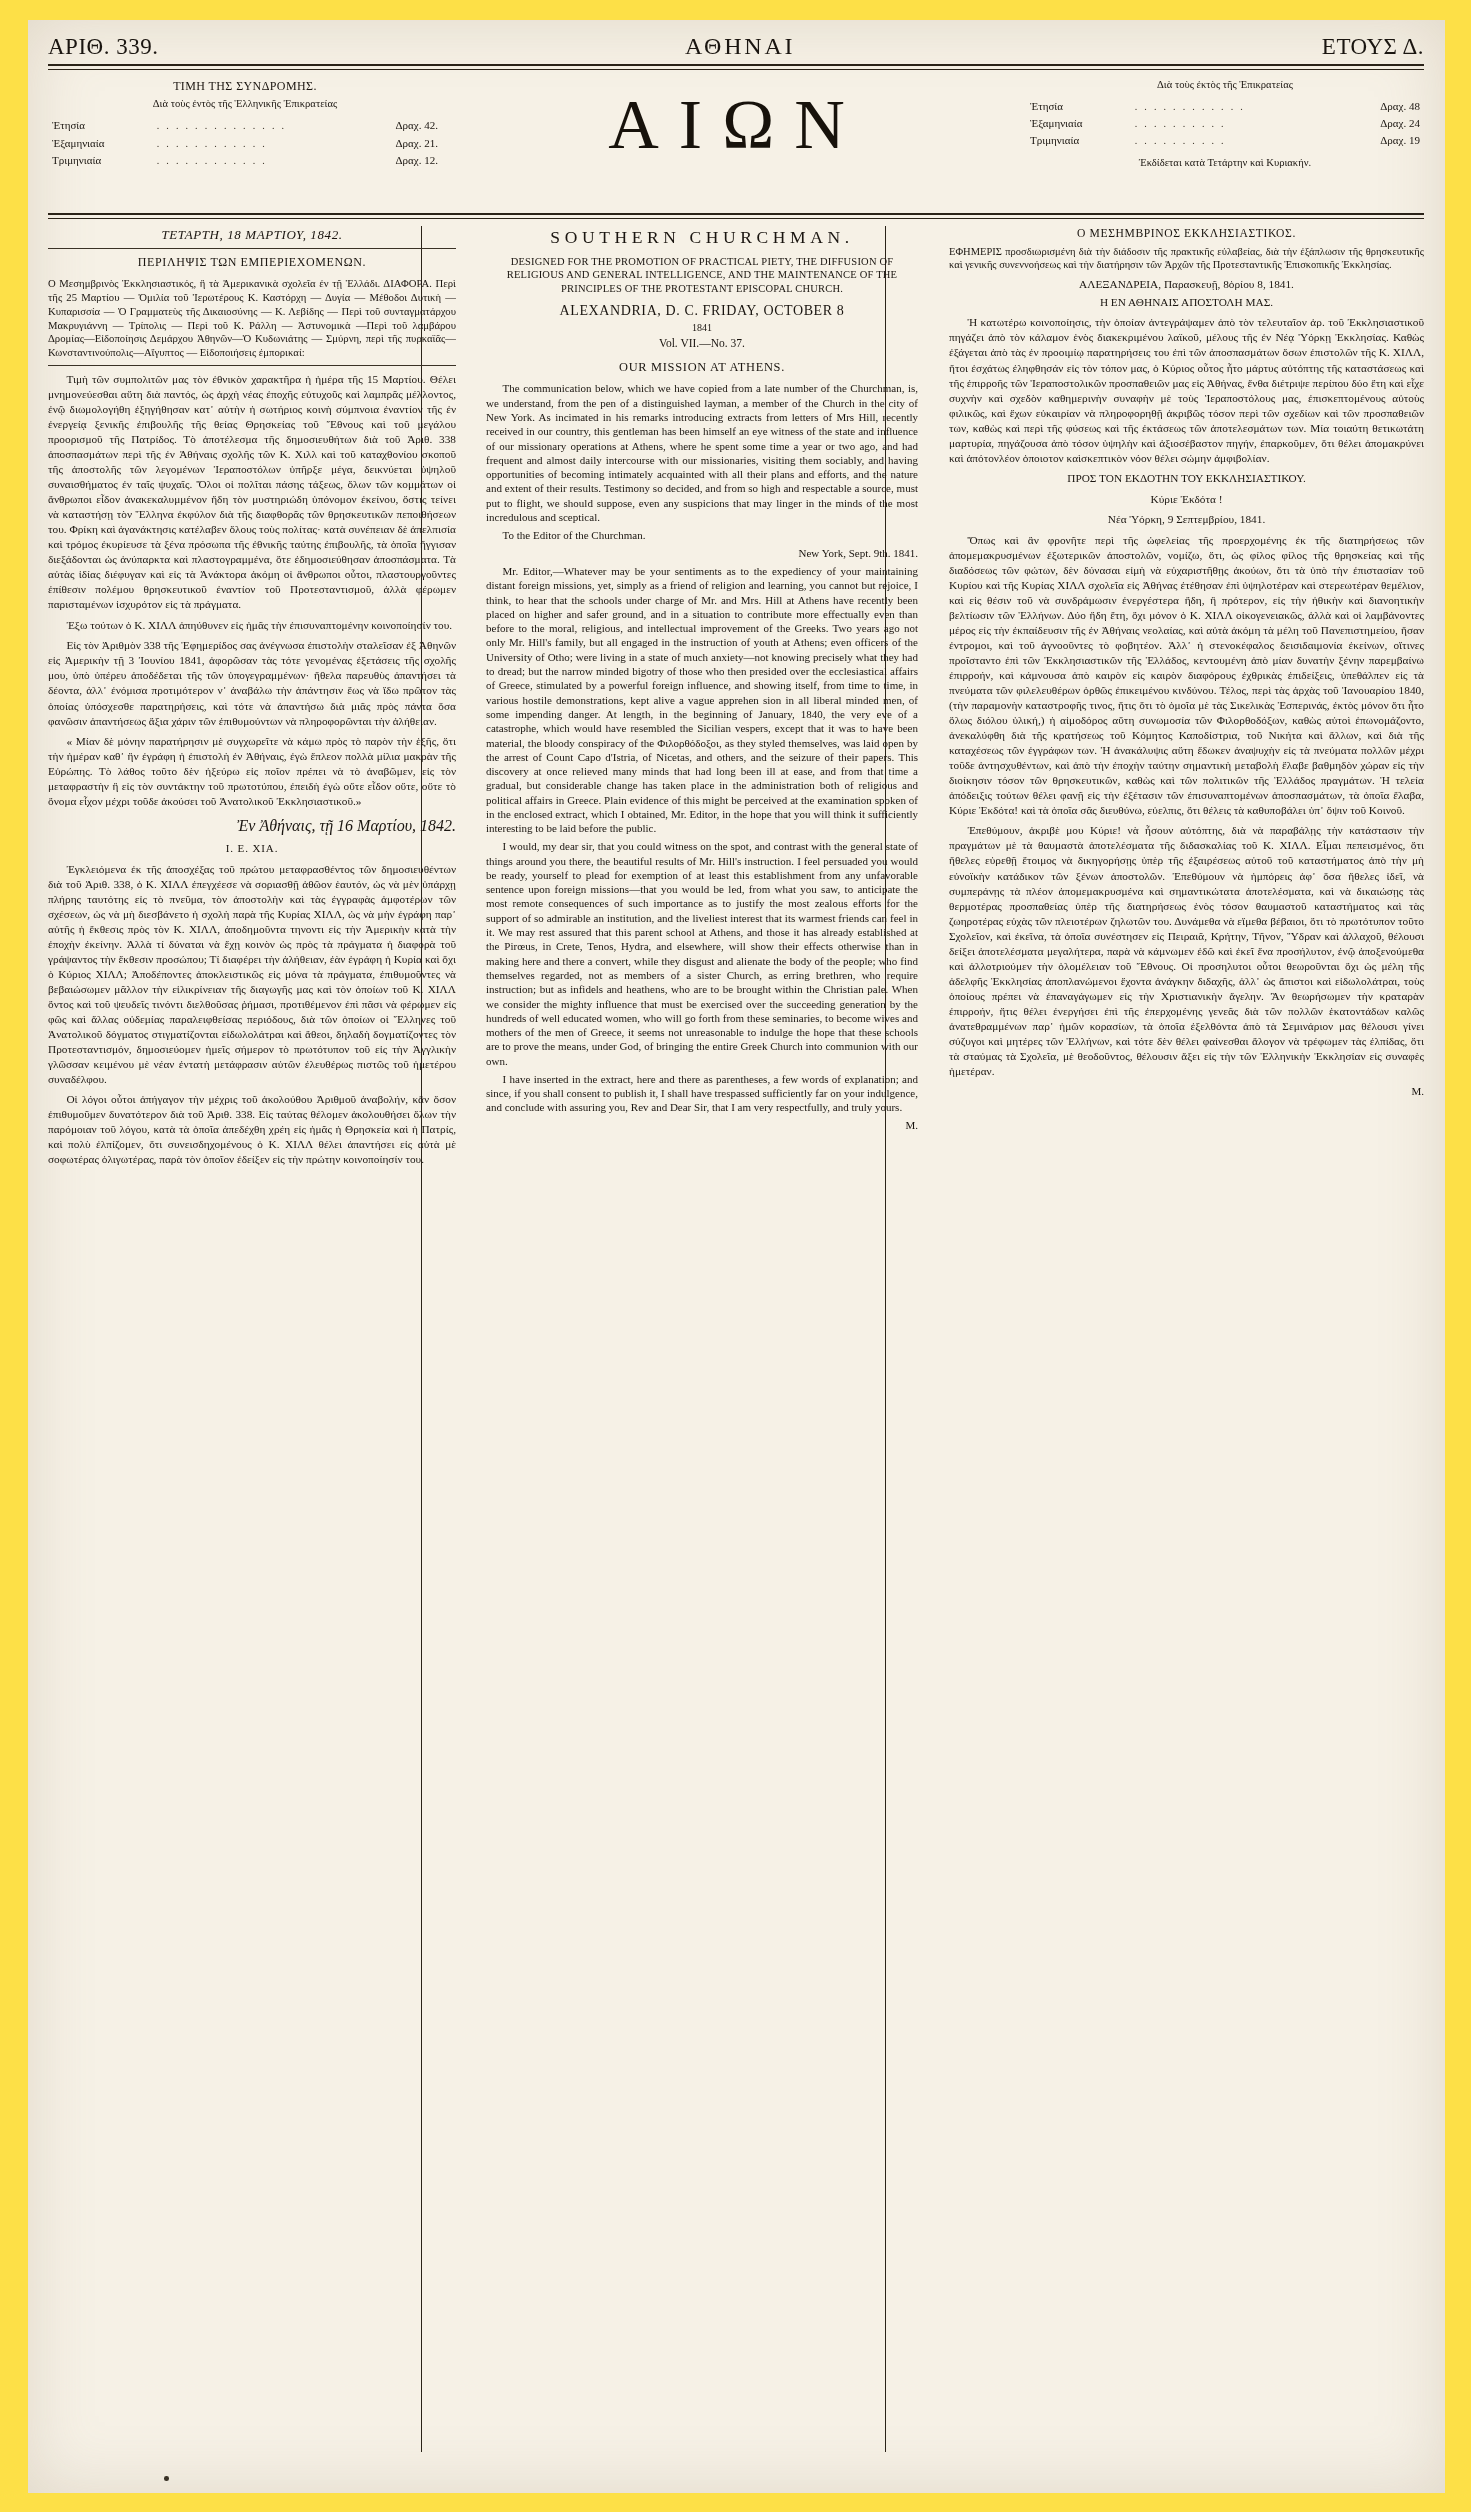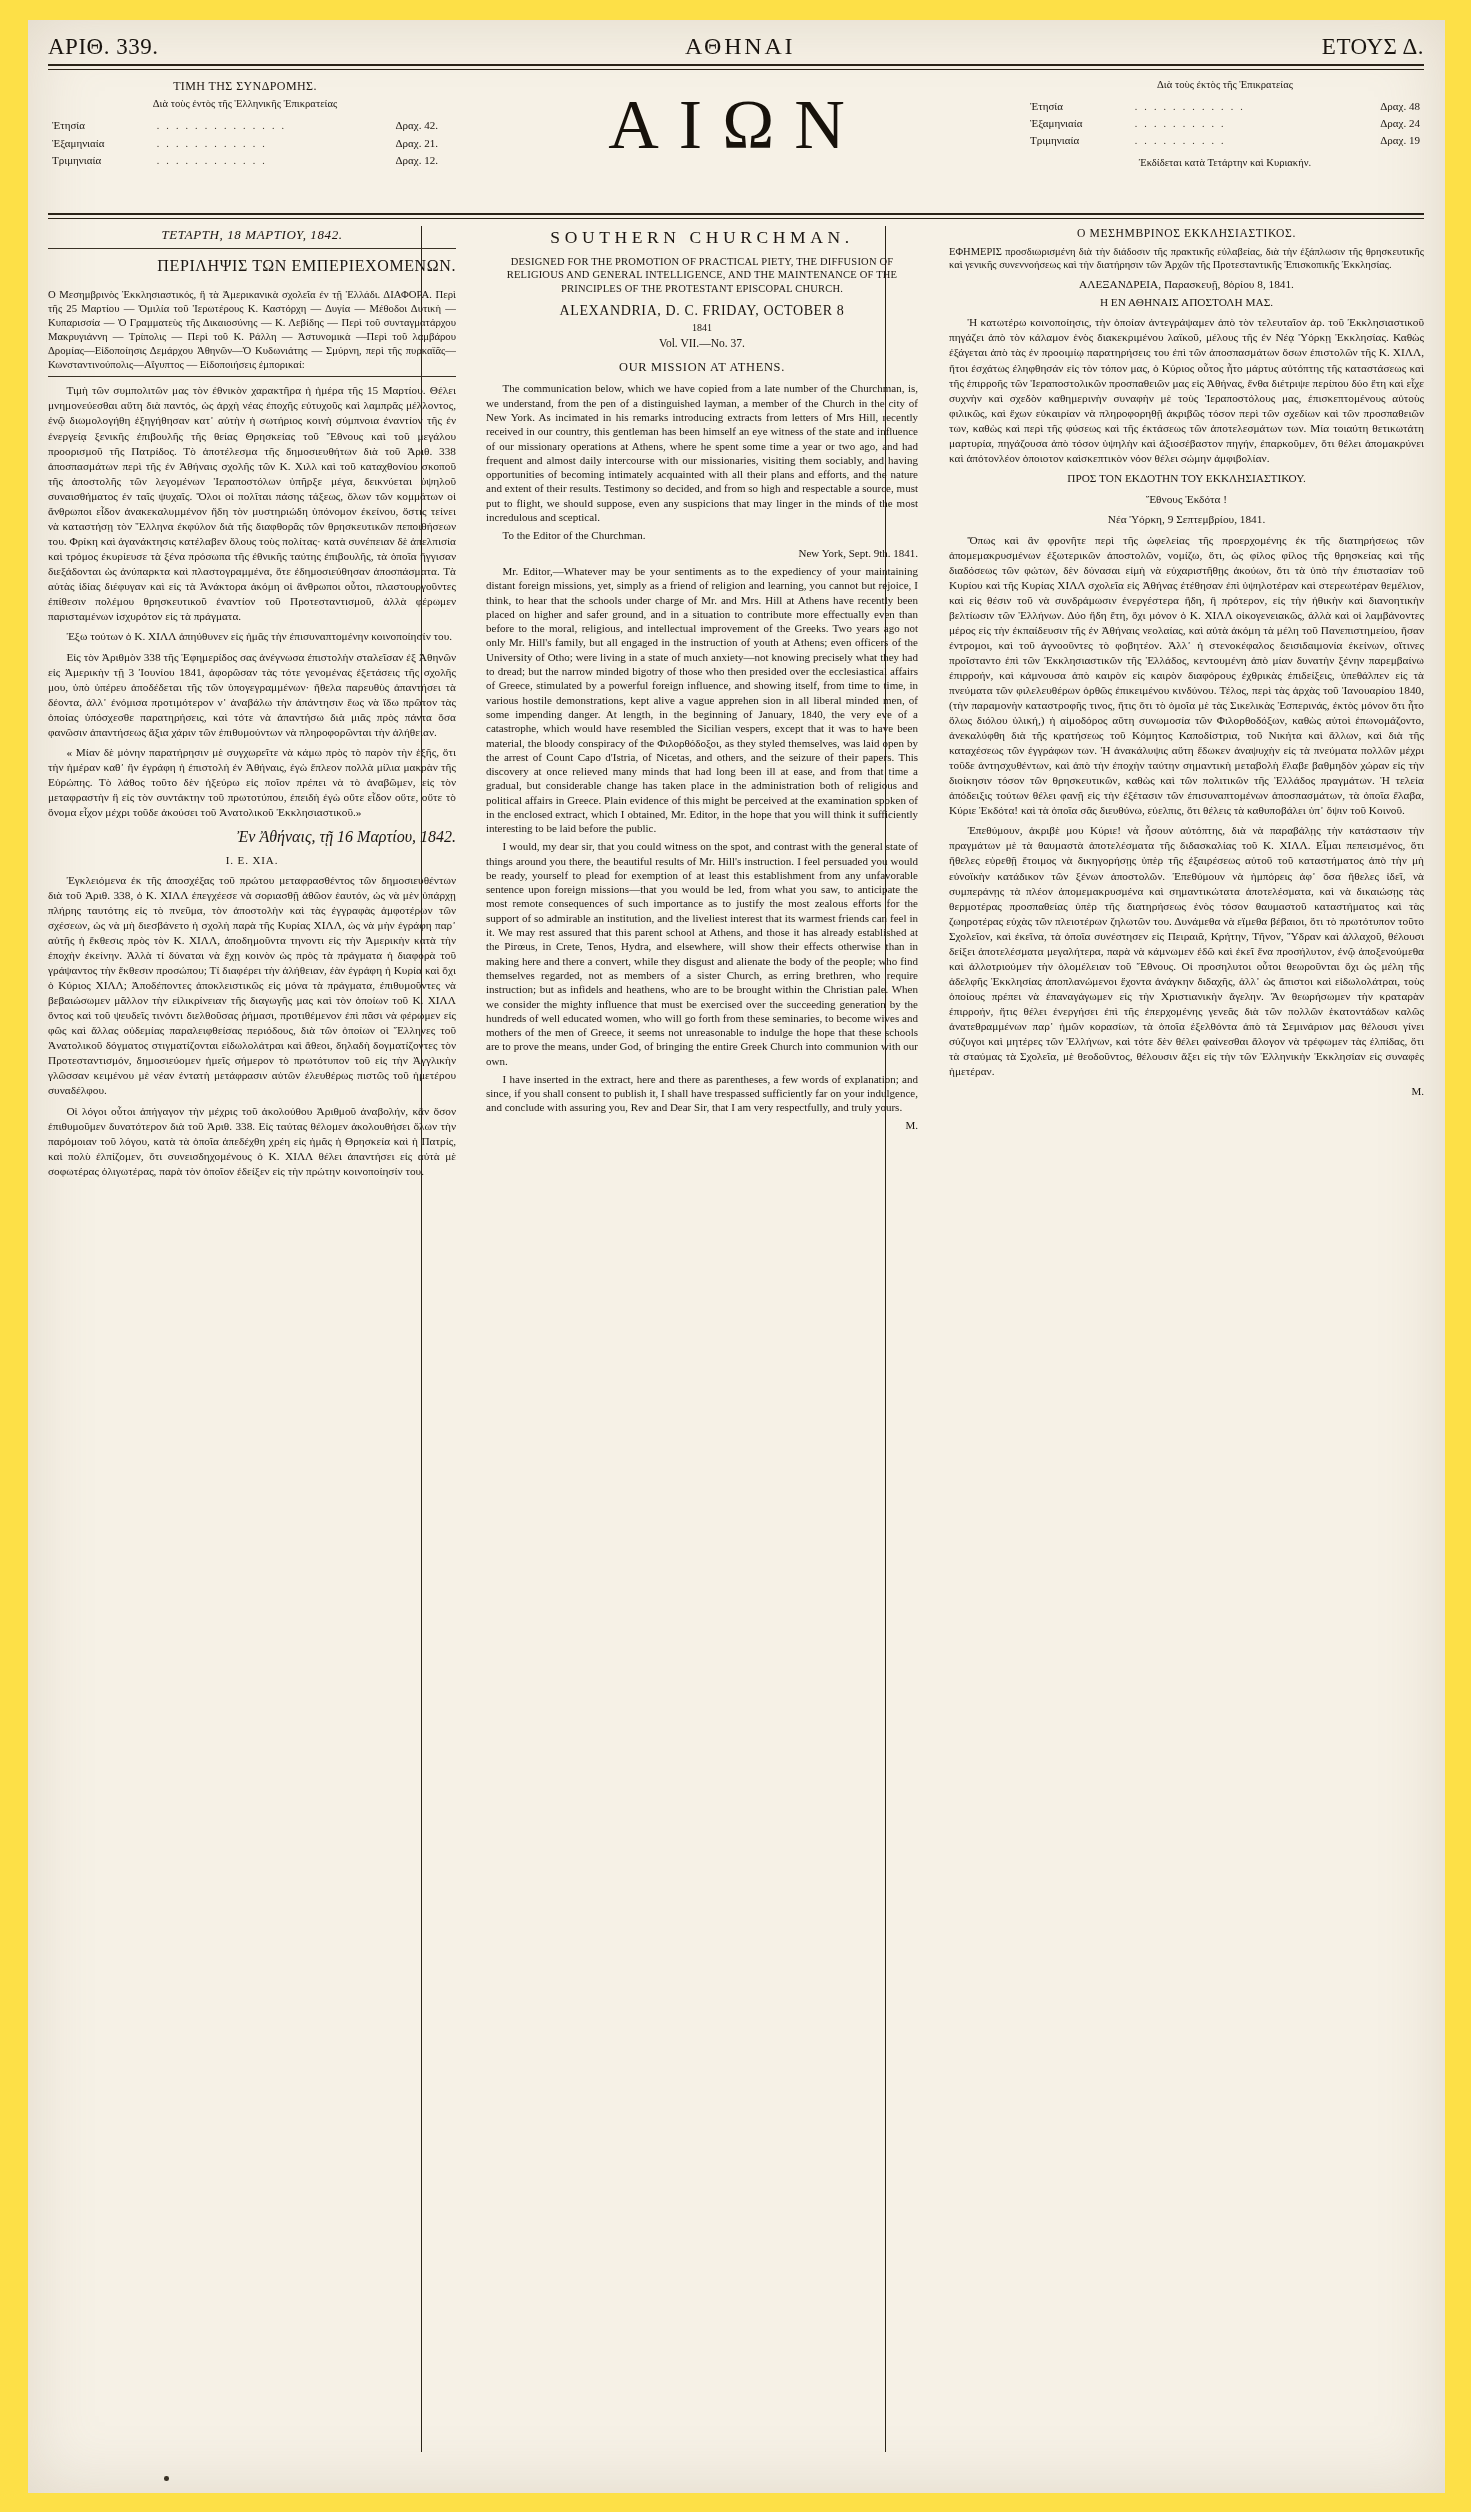--- a/index.html
+++ b/index.html
@@ -142,25 +142,25 @@
     letter-spacing: 0.6px;
     margin-bottom: 3.7px;
     font-style: italic;
   }
   .thin-rule {
     height: 0.9px;
     background: #3a3226;
     margin: 4.6px 0 6.4px 0;
   }
   .col-head {
-    text-align: right;
-    font-variant: small-caps;
-    font-size: 16px;
+    text-align: center;
+    font-variant: small-caps;
+    font-size: 12px;
     letter-spacing: 0.6px;
-    margin-bottom: 12px;
+    margin-bottom: 6px;
   }
   .summary {
     font-size: 10.7px;
     line-height: 1.3;
     text-align: justify;
   }
   p { margin: 0 0 5.5px 0; text-indent: 18.4px; }
   .greek { font-size: 11.3px; line-height: 1.33; }
   .sig-right { text-align: right; font-style: italic; font-size: 16px; text-indent: 0; }
   .sig-center { text-align: center; font-size: 11px; text-indent: 0; letter-spacing: 0.9px; }
@@ -326,21 +326,21 @@
     </div>
 
     <div class="col col-3">
       <div class="c3-head">Ο ΜΕΣΗΜΒΡΙΝΟΣ ΕΚΚΛΗΣΙΑΣΤΙΚΟΣ.</div>
       <div class="c3-ital" style="margin:3.7px 0 5.5px 0;">ΕΦΗΜΕΡΙΣ προσδιωρισμένη διὰ τὴν διάδοσιν τῆς πρακτικῆς εὐλαβείας, διὰ τὴν ἐξάπλωσιν τῆς θρησκευτικῆς καὶ γενικῆς συνεννοήσεως καὶ τὴν διατήρησιν τῶν Ἀρχῶν τῆς Προτεσταντικῆς Ἐπισκοπικῆς Ἐκκλησίας.</div>
       <div class="centered greek" style="margin-bottom:2.8px;">ΑΛΕΞΑΝΔΡΕΙΑ, Παρασκευῇ, 8ὁρίου 8, 1841.</div>
       <div class="centered greek small-caps" style="margin-bottom:5.5px;">Η ΕΝ ΑΘΗΝΑΙΣ ΑΠΟΣΤΟΛΗ ΜΑΣ.</div>
       <div class="greek">
         <p>Ἡ κατωτέρω κοινοποίησις, τὴν ὁποίαν ἀντεγράψαμεν ἀπὸ τὸν τελευταῖον ἀρ. τοῦ Ἐκκλησιαστικοῦ πηγάζει ἀπὸ τὸν κάλαμον ἑνὸς διακεκριμένου λαϊκοῦ, μέλους τῆς ἐν Νέᾳ Ὑόρκῃ Ἐκκλησίας. Καθὼς ἐξάγεται ἀπὸ τὰς ἐν προοιμίῳ παρατηρήσεις του ἐπὶ τῶν ἀποσπασμάτων ὅσων ἐπιστολῶν τῆς Κ. ΧΙΛΛ, ἤτοι ἐσχάτως ἐληφθησάν εἰς τὸν τόπον μας, ὁ Κύριος οὗτος ἦτο μάρτυς αὐτόπτης τῆς καταστάσεως καὶ τῆς ἐπιρροῆς τῶν Ἱεραποστολικῶν προσπαθειῶν μας εἰς Ἀθήνας, ἔνθα διέτριψε περίπου δύο ἔτη καὶ εἶχε συχνὴν καὶ σχεδὸν καθημερινὴν συναφὴν μὲ τοὺς Ἱεραποστόλους μας, ἐπισκεπτομένους αὐτοὺς φιλικῶς, καὶ ἔχων εὐκαιρίαν νὰ πληροφορηθῇ ἀκριβῶς τόσον περὶ τῶν σχεδίων καὶ τῶν προσπαθειῶν των, καθὼς καὶ περὶ τῆς φύσεως καὶ τῆς ἐκτάσεως τῶν ἀποτελεσμάτων των. Μία τοιαύτη θετικωτάτη μαρτυρία, πηγάζουσα ἀπὸ τόσον ὑψηλὴν καὶ ἀξιοσέβαστον πηγήν, ἐπαρκοῦμεν, ὅτι θέλει ἀπομακρύνει καὶ ἀπότονλέον ὁποιοτον καὶσκεπτικὸν νόον θέλει σώμην ἀμφιβολίαν.</p>
         <p class="centered small-caps">ΠΡΟΣ ΤΟΝ ΕΚΔΟΤΗΝ ΤΟΥ ΕΚΚΛΗΣΙΑΣΤΙΚΟΥ.</p>
-        <p class="centered">Ἔθνους Ἐκδότα !</p>
+        <p class="centered">Κύριε Ἐκδότα !</p>
         <p class="centered">Νέα Ὑόρκη, 9 Σεπτεμβρίου, 1841.</p>
         <p>Ὅπως καὶ ἂν φρονῆτε περὶ τῆς ὠφελείας τῆς προερχομένης ἐκ τῆς διατηρήσεως τῶν ἀπομεμακρυσμένων ἐξωτερικῶν ἀποστολῶν, νομίζω, ὅτι, ὡς φίλος φίλος τῆς θρησκείας καὶ τῆς διαδόσεως τῶν φώτων, δὲν δύνασαι εἰμὴ νὰ εὐχαριστῆθῃς ἀκούων, ὅτι τὰ ὑπὸ τὴν ἐπιστασίαν τοῦ Κυρίου καὶ τῆς Κυρίας ΧΙΛΛ σχολεῖα εἰς Ἀθήνας ἐτέθησαν ἐπὶ ὑψηλοτέραν καὶ στερεωτέραν θεμέλιον, καὶ εἰς θέσιν τοῦ νὰ συνδράμωσιν ἐνεργέστερα ἤδη, ἢ πρότερον, εἰς τὴν ἠθικὴν καὶ διανοητικὴν βελτίωσιν τῶν Ἑλλήνων. Δύο ἤδη ἔτη, ὄχι μόνον ὁ Κ. ΧΙΛΛ οἰκογενειακῶς, ἀλλὰ καὶ οἱ λαμβάνοντες μέρος εἰς τὴν ἐκπαίδευσιν τῆς ἐν Ἀθήναις νεολαίας, καὶ αὐτὰ ἀκόμη τὰ μέλη τοῦ Πανεπιστημείου, ἤσαν ἐντρομοι, καὶ τοῦ ἀγνοοῦντες τὸ φοβητέον. Ἀλλ᾽ ἡ στενοκέφαλος δεισιδαιμονία ἐκείνων, οἵτινες προΐσταντο ἐπὶ τῶν Ἐκκλησιαστικῶν τῆς Ἑλλάδος, κεντουμένη ἀπὸ μίαν δυνατὴν ξένην παρεμβαίνω ἐπιρροήν, καὶ κάμνουσα ἀπὸ καιρὸν εἰς καιρὸν διαφόρους ἐχθρικὰς ἐπιδείξεις, ὑπεθάλπεν εἰς τὰ πνεύματα τῶν φιλελευθέρων ὀρθῶς ἐπικειμένου κινδύνου. Τέλος, περὶ τὰς ἀρχὰς τοῦ Ἰανουαρίου 1840, (τὴν παραμονὴν καταστροφῆς τινος, ἥτις ὅτι τὸ ὁμοῖα μὲ τὰς Σικελικὰς Ἑσπερινάς, ἐκτὸς μόνον ὅτι ἦτο ὅλως διόλου ὑλική,) ἡ αἱμοδόρος αὕτη συνωμοσία τῶν Φιλορθοδόξων, καθὼς αὐτοὶ ἐπωνομάζοντο, ἀνεκαλύφθη διὰ τῆς κρατήσεως τοῦ Κόμητος Καποδίστρια, τοῦ Νικήτα καὶ ἄλλων, καὶ διὰ τῆς καταχέσεως τῶν ἐγγράφων των. Ἡ ἀνακάλυψις αὕτη ἔδωκεν ἀναψυχὴν εἰς τὰ πνεύματα πολλῶν μέχρι τοῦδε ἀντησχυθέντων, καὶ ἀπὸ τὴν ἐποχὴν ταύτην σημαντικὴ μεταβολὴ ἔλαβε βαθμηδὸν χώραν εἰς τὴν διοίκησιν τόσον τῶν θρησκευτικῶν, καθὼς καὶ τῶν πολιτικῶν τῆς Ἑλλάδος πραγμάτων. Ἡ τελεία ἀπόδειξις τούτων θέλει φανῇ εἰς τὴν ἐξέτασιν τῶν ἐπισυναπτομένων ἀποσπασμάτων, τὰ ὁποῖα ἔλαβα, Κύριε Ἐκδότα! καὶ τὰ ὁποῖα σᾶς διευθύνω, εὐελπις, ὅτι θέλεις τὰ καθυποβάλει ὑπ᾽ ὄψιν τοῦ Κοινοῦ.</p>
         <p>Ἐπεθύμουν, ἀκριβὲ μου Κύριε! νὰ ἦσουν αὐτόπτης, διὰ νὰ παραβάλῃς τὴν κατάστασιν τὴν πραγμάτων μὲ τὰ θαυμαστὰ ἀποτελέσματα τῆς διδασκαλίας τοῦ Κ. ΧΙΛΛ. Εἶμαι πεπεισμένος, ὅτι ἤθελες εὑρεθῇ ἕτοιμος νὰ δικηγορήσῃς ὑπὲρ τῆς ἐξαιρέσεως αὐτοῦ τοῦ καταστήματος ἀπὸ τὴν μὴ εὐνοϊκὴν κατάδικον τῶν ξένων ἀποστολῶν. Ἐπεθύμουν νὰ ἡμπόρεις ἀφ᾽ ὅσα ἤθελες ἰδεῖ, νὰ συμπεράνῃς τὰ πλέον ἀπομεμακρυσμένα καὶ σημαντικώτατα ἀποτελέσματα, καὶ νὰ δικαιώσῃς τὰς θερμοτέρας προσπαθείας ὑπὲρ τῆς διατηρήσεως ἑνὸς τόσον θαυμαστοῦ καταστήματος καὶ τὰς ζωηροτέρας εὐχὰς τῶν πλειοτέρων ζηλωτῶν του. Δυνάμεθα νὰ εἴμεθα βέβαιοι, ὅτι τὸ πρωτότυπον τοῦτο Σχολεῖον, καὶ ἐκεῖνα, τὰ ὁποῖα συνέστησεν εἰς Πειραιᾶ, Κρήτην, Τῆνον, Ὕδραν καὶ ἀλλαχοῦ, θέλουσι δείξει ἀποτελέσματα μεγαλήτερα, παρὰ νὰ κάμνωμεν ἐδῶ καὶ ἐκεῖ ἕνα προσήλυτον, ἐνῷ ἀποξενούμεθα καὶ ἀλλοτριούμεν τὴν ὁλομέλειαν τοῦ Ἔθνους. Οἱ προσηλυτοι οὗτοι θεωροῦνται ὄχι ὡς μέλη τῆς ἀδελφῆς Ἐκκλησίας ἀποπλανώμενοι ἔχοντα ἀνάγκην διδαχῆς, ἀλλ᾽ ὡς ἄπιστοι καὶ εἰδωλολάτραι, τοὺς ὁποίους πρέπει νὰ ἐπαναγάγωμεν εἰς τὴν Χριστιανικὴν ἄγελην. Ἂν θεωρήσωμεν τὴν κραταρὰν ἐπιρροήν, ἥτις θέλει ἐνεργήσει ἐπὶ τῆς ἐπερχομένης γενεᾶς διὰ τῶν πολλῶν ἑκατοντάδων καλῶς ἀνατεθραμμένων παρ᾽ ἡμῶν κορασίων, τὰ ὁποῖα ἐξελθόντα ἀπὸ τὰ Σεμινάριον μας θέλουσι γίνει σύζυγοι καὶ μητέρες τῶν Ἑλλήνων, καὶ τότε δὲν θέλει φαίνεσθαι ἄλογον νὰ τρέφωμεν τὰς ἐλπίδας, ὅτι τὰ σταύμας τὰ Σχολεῖα, μὲ θεοδοῦντος, θέλουσιν ἄξει εἰς τὴν τῶν Ἑλληνικὴν Ἐκκλησίαν εἰς συναφὲς ἡμετέραν.</p>
         <p class="initial">Μ.</p>
       </div>
     </div>
 
   </div>
 
   <div class="bottom-dot"></div>

